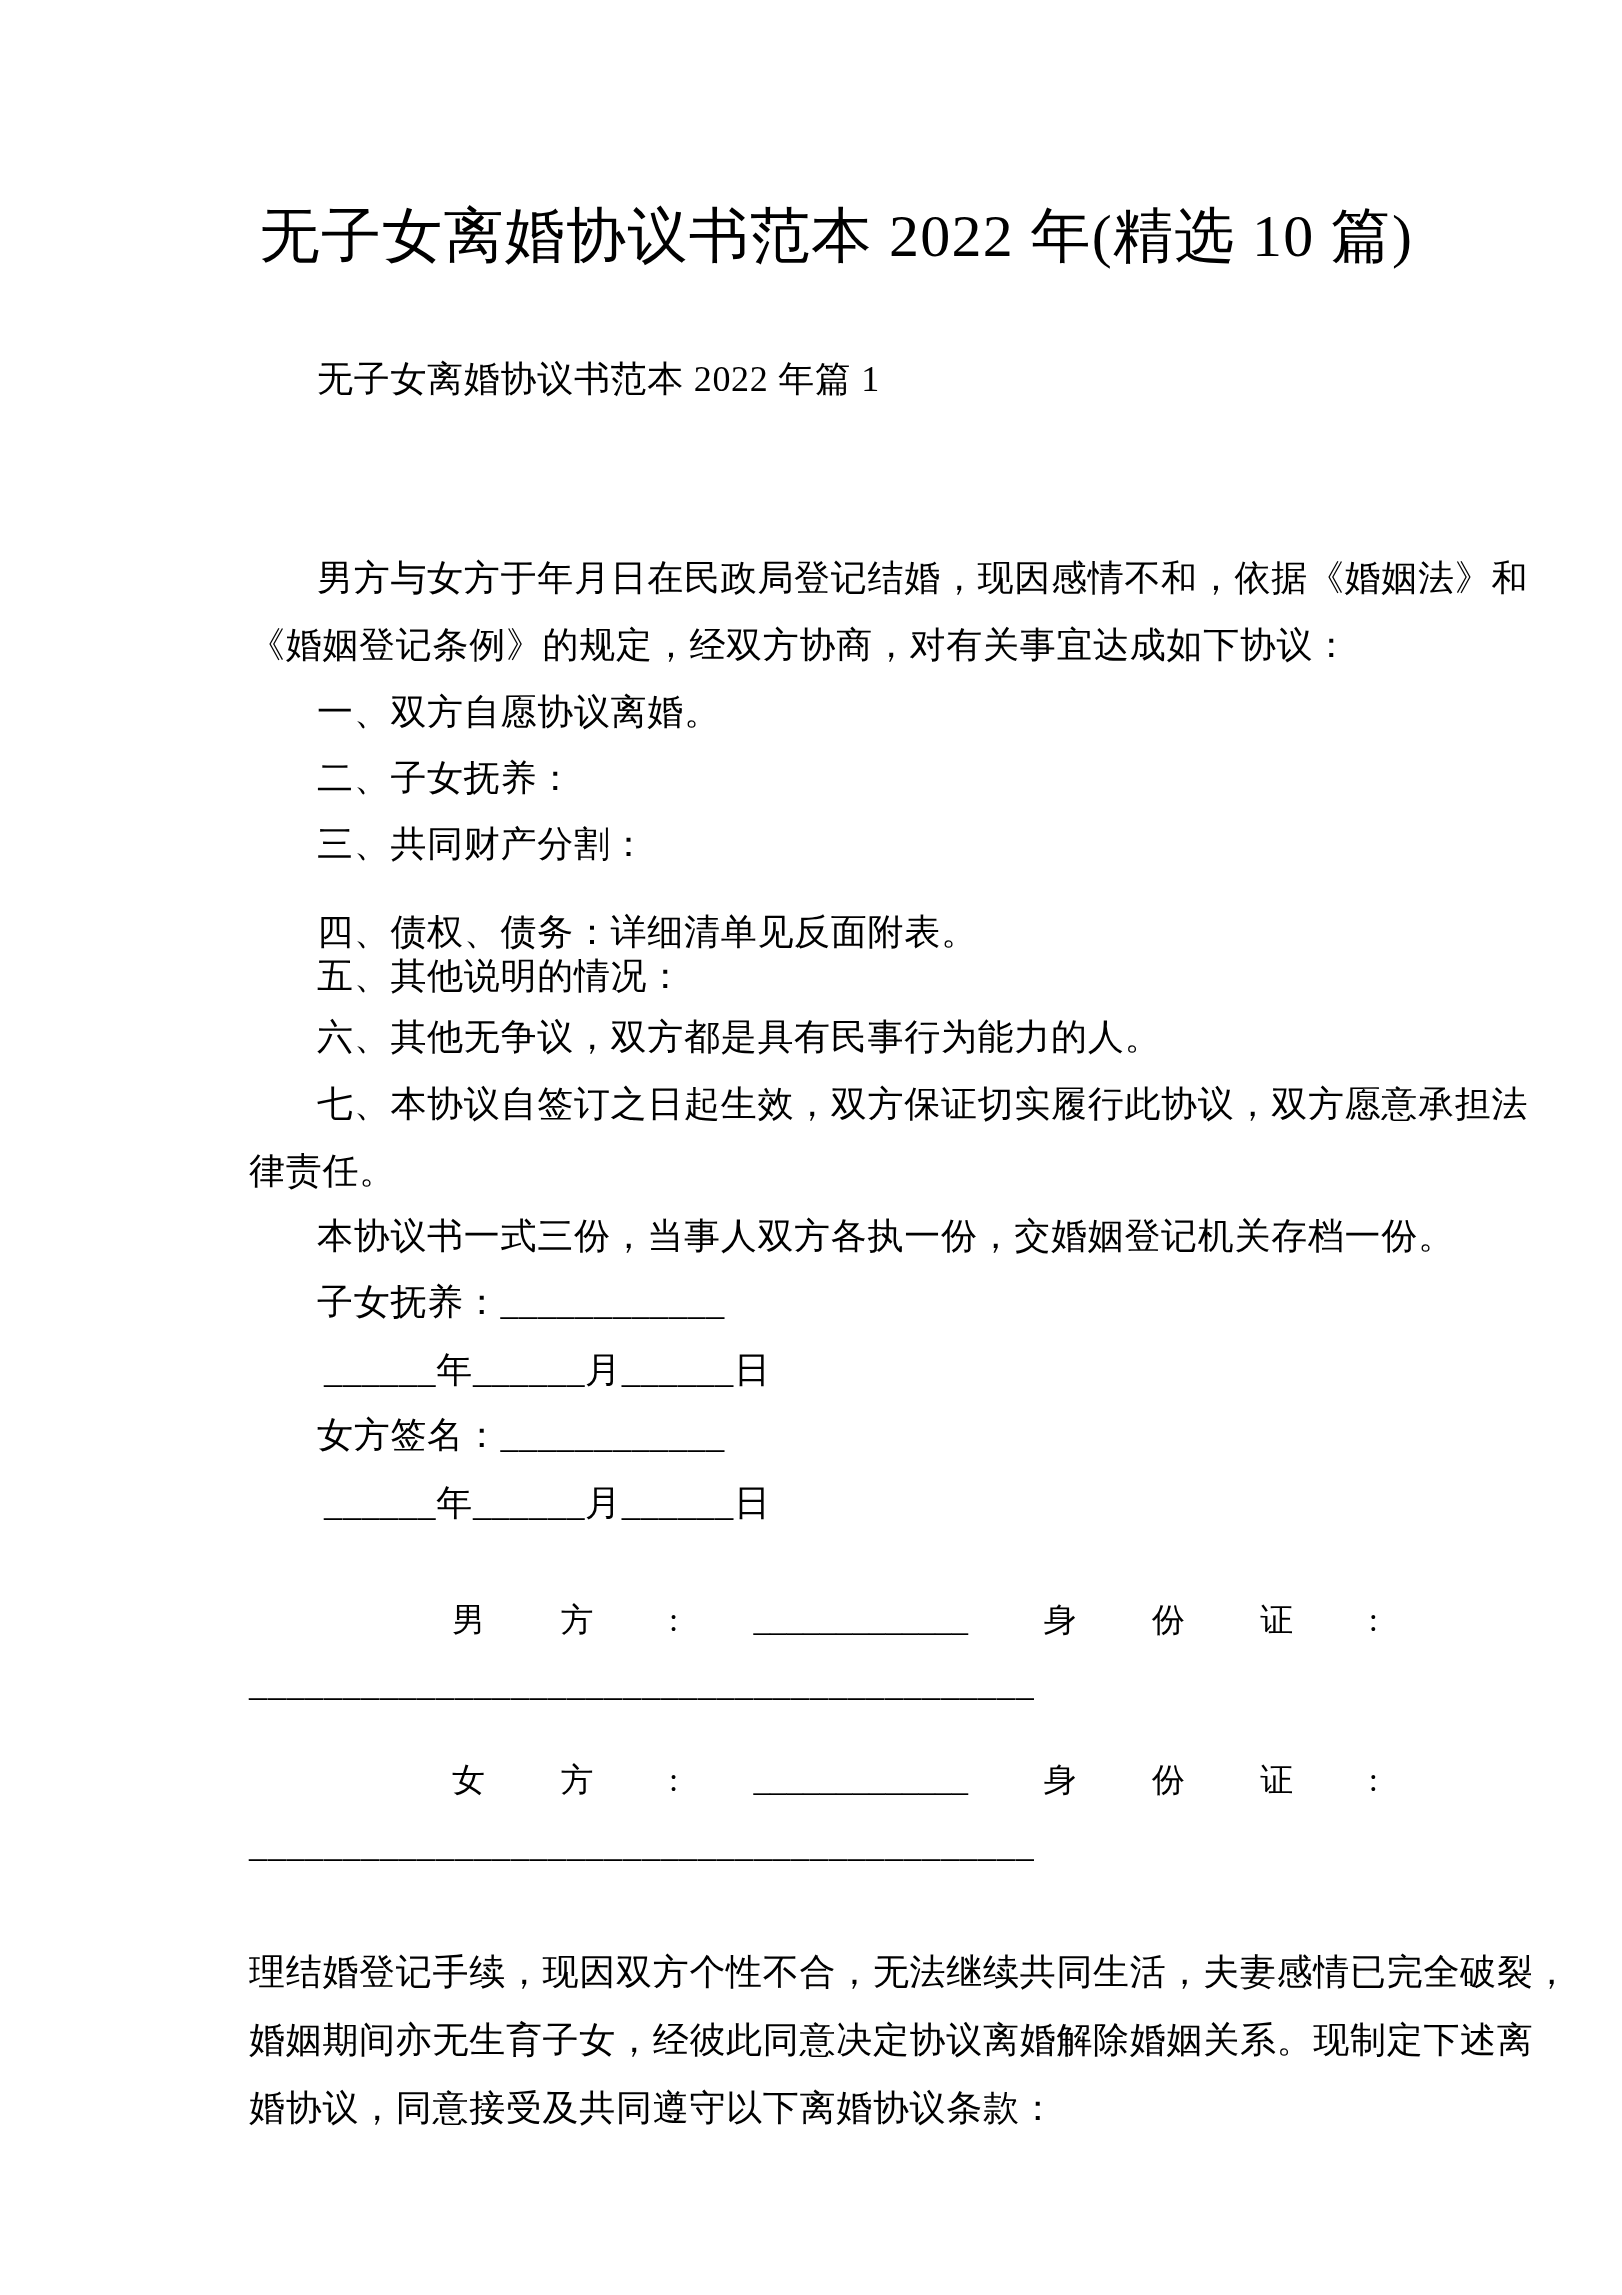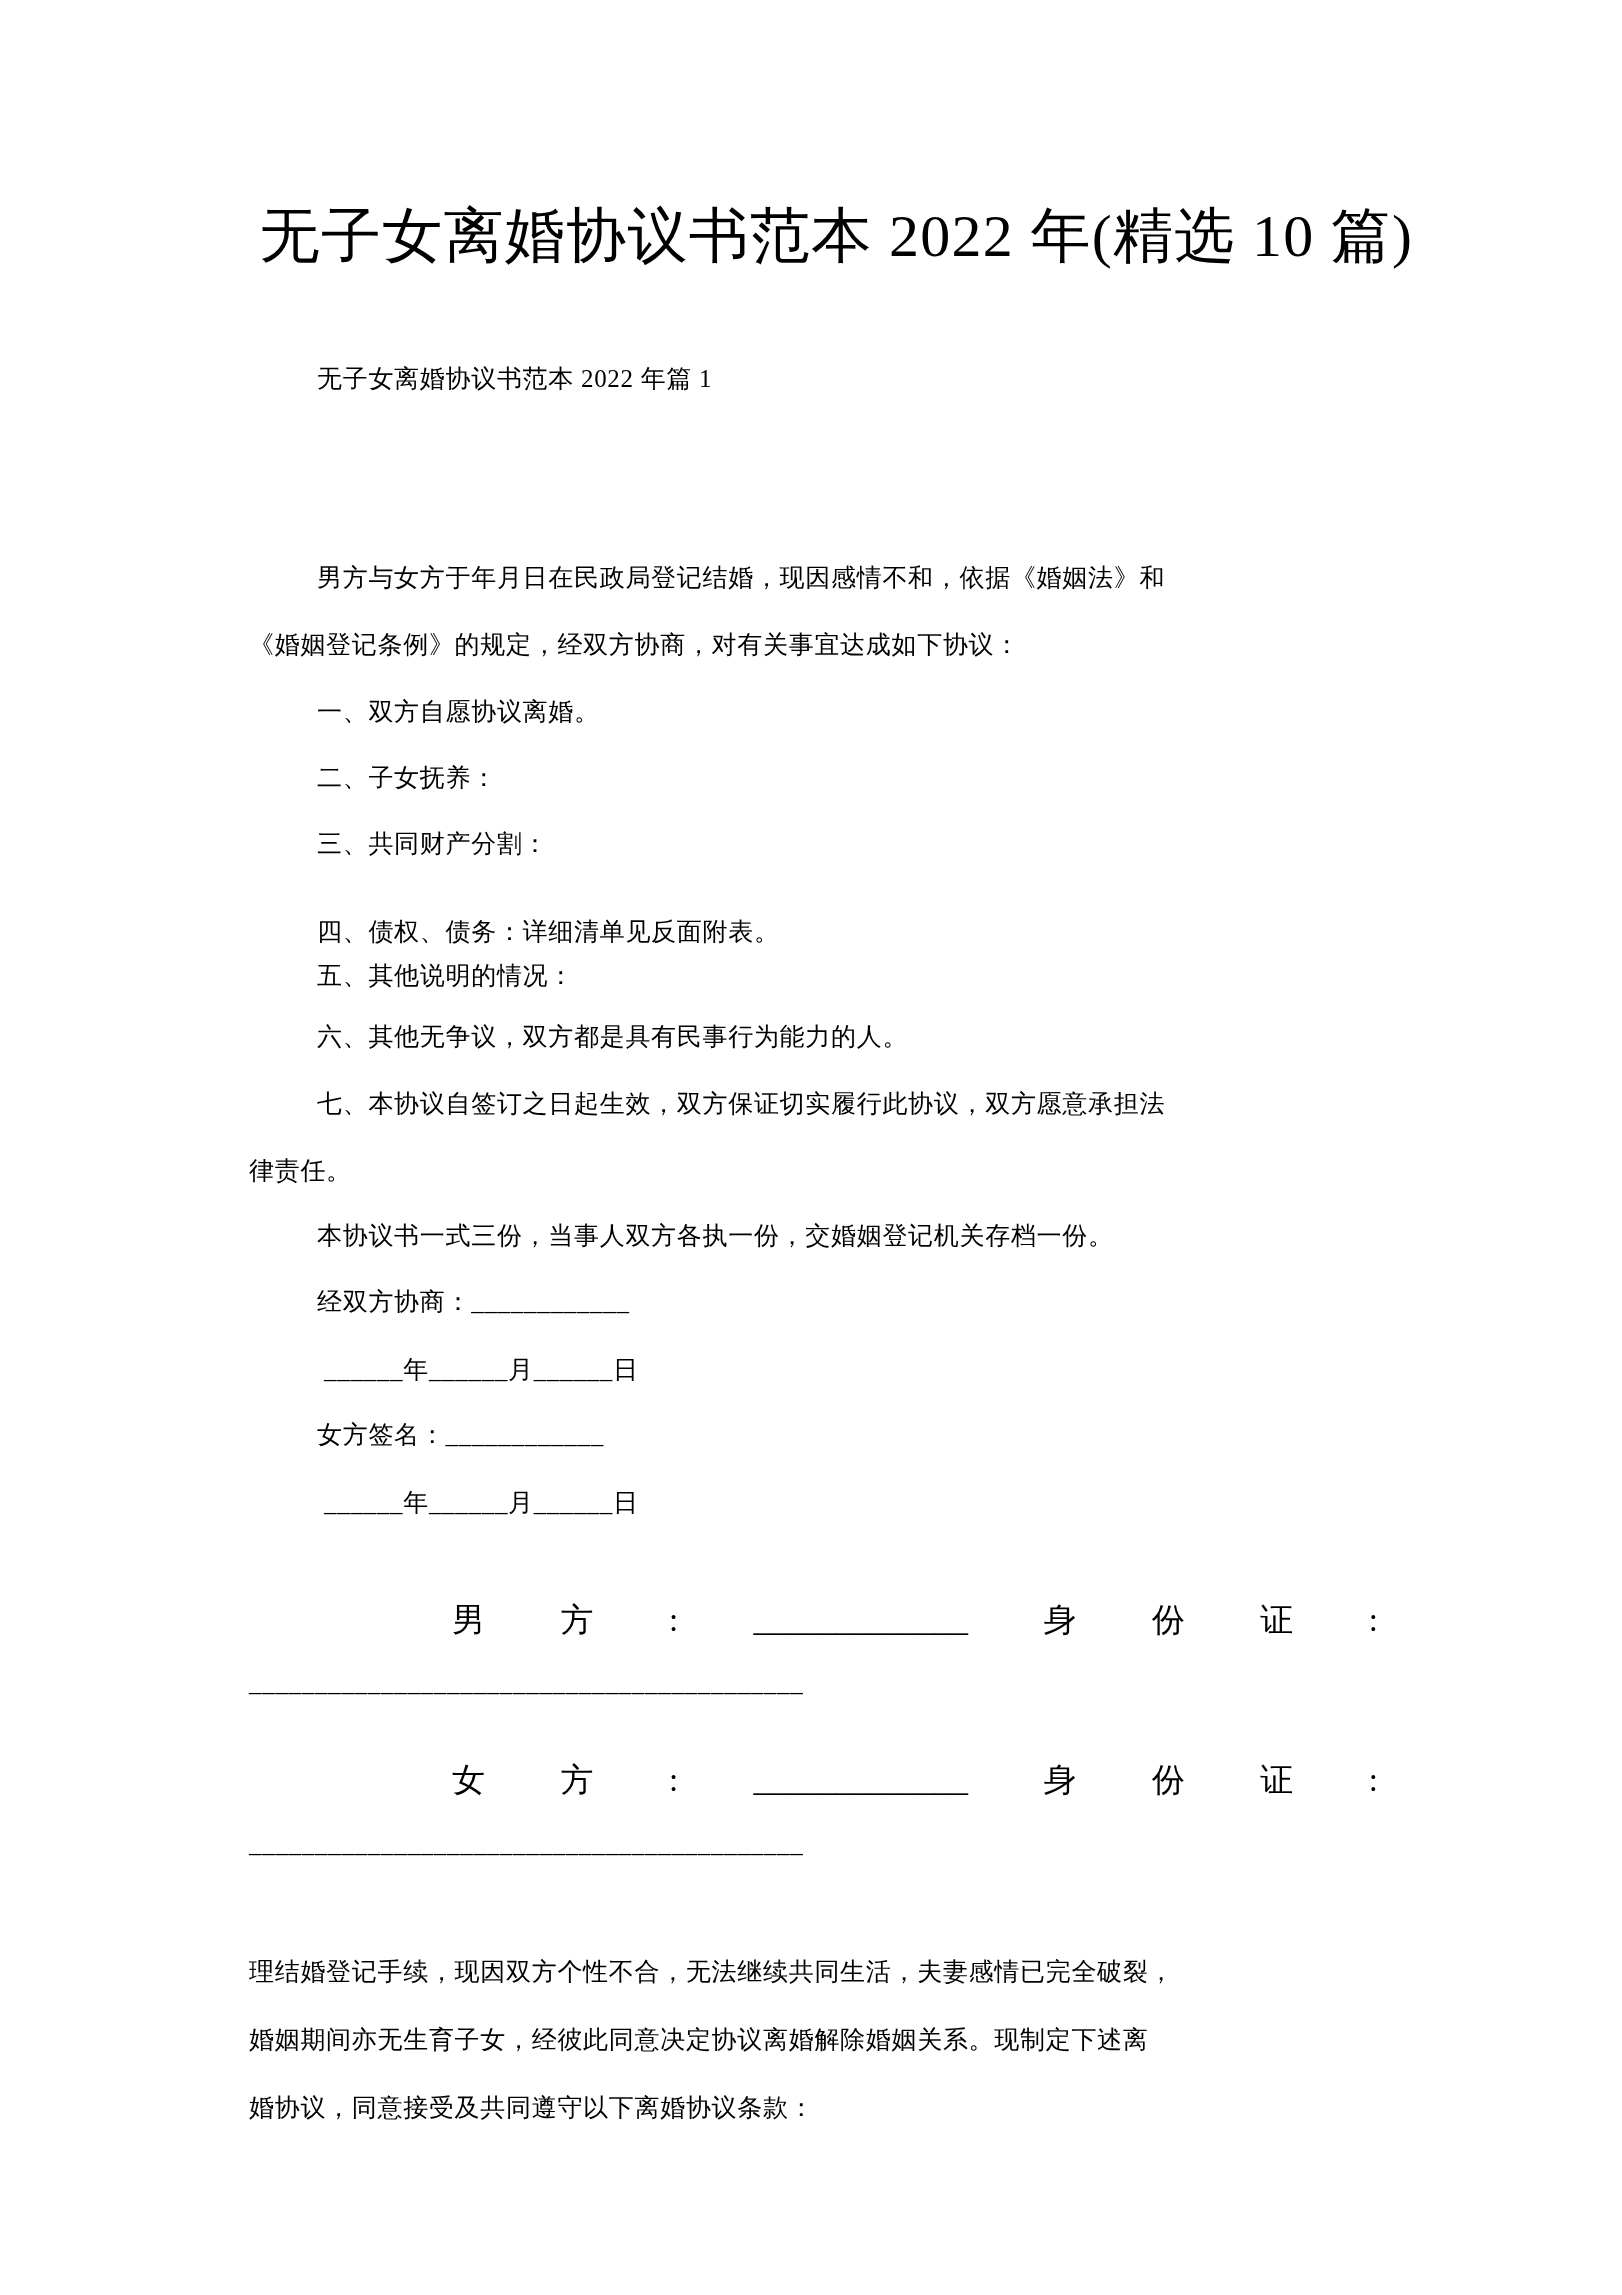--- a/index.html
+++ b/index.html
@@ -8,21 +8,21 @@
     width:1623px;
     height:2295px;
     background:#ffffff;
     color:#000000;
     font-family:"Liberation Serif","DejaVu Serif",serif;
     overflow:hidden;
   }
   .line{
     position:absolute;
     left:249px;
-    font-size:25px;
+    font-size:36px;
     line-height:36px;
     white-space:pre;
     letter-spacing:0.7px;
   }
   .ind{left:317px;}
   .dateline{left:324px;}
   .title{
     left:0;
     width:100%;
     text-align:center;
@@ -69,21 +69,21 @@
   <div class="line ind" style="top:958px">五、其他说明的情况：</div>
 
   <div class="line ind" style="top:1019px">六、其他无争议，双方都是具有民事行为能力的人。</div>
 
   <div class="line ind" style="top:1086px">七、本协议自签订之日起生效，双方保证切实履行此协议，双方愿意承担法</div>
 
   <div class="line" style="top:1153px">律责任。</div>
 
   <div class="line ind" style="top:1218px">本协议书一式三份，当事人双方各执一份，交婚姻登记机关存档一份。</div>
 
-  <div class="line ind" style="top:1284px">经双方协商：____________</div>
+  <div class="line ind" style="top:1284px">子女抚养：____________</div>
 
   <div class="line dateline" style="top:1352px">______年______月______日</div>
 
   <div class="line ind" style="top:1417px">女方签名：____________</div>
 
   <div class="line dateline" style="top:1485px">______年______月______日</div>
 
 
   <div class="drow" style="top:1602px">
     <span>男</span>

